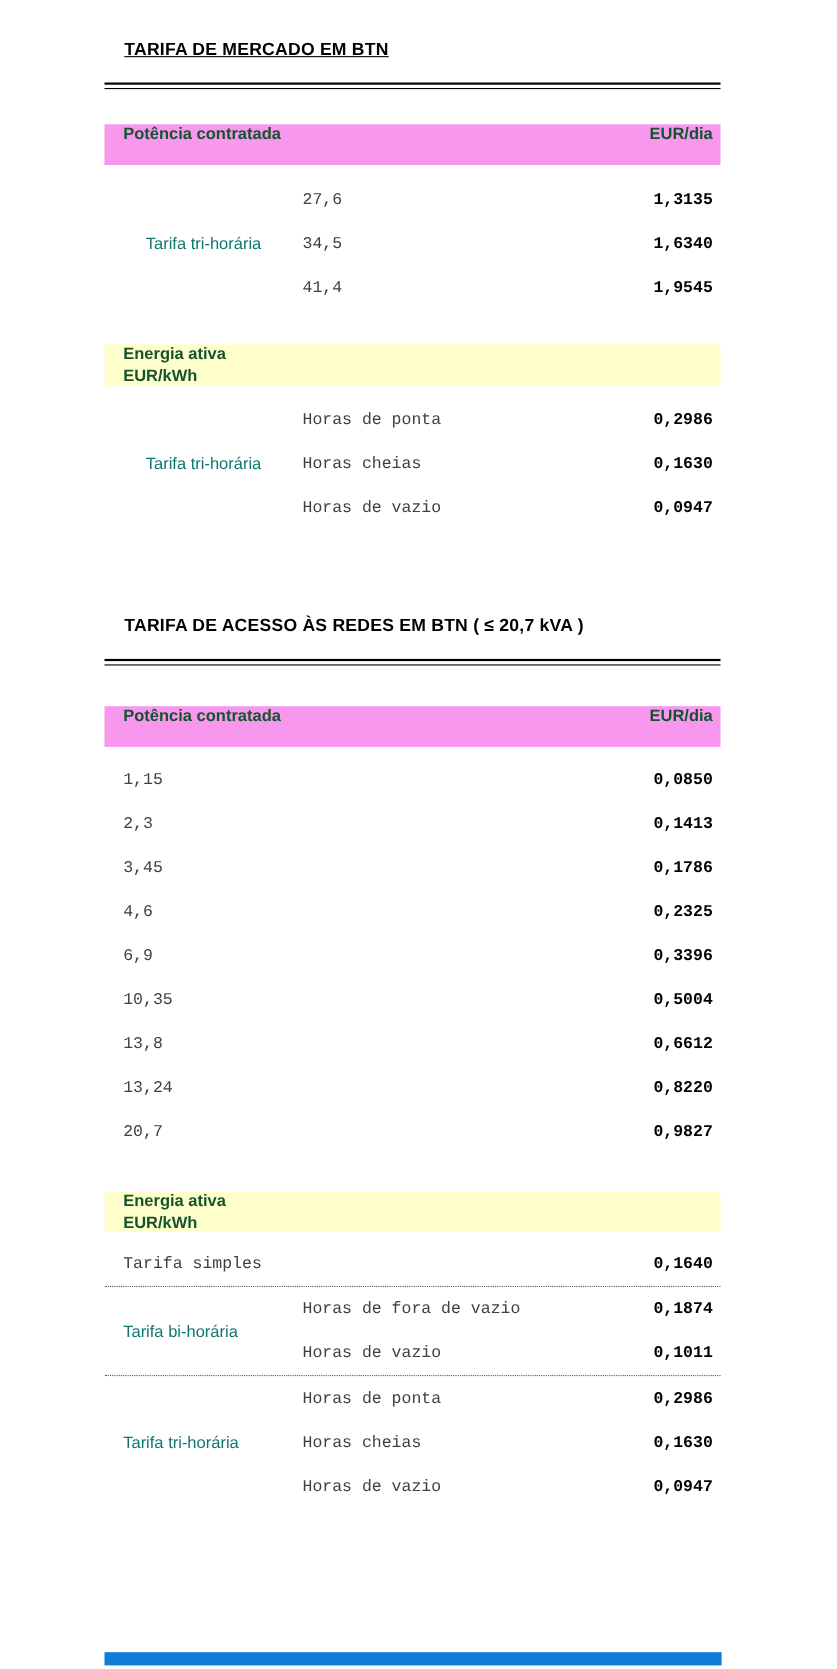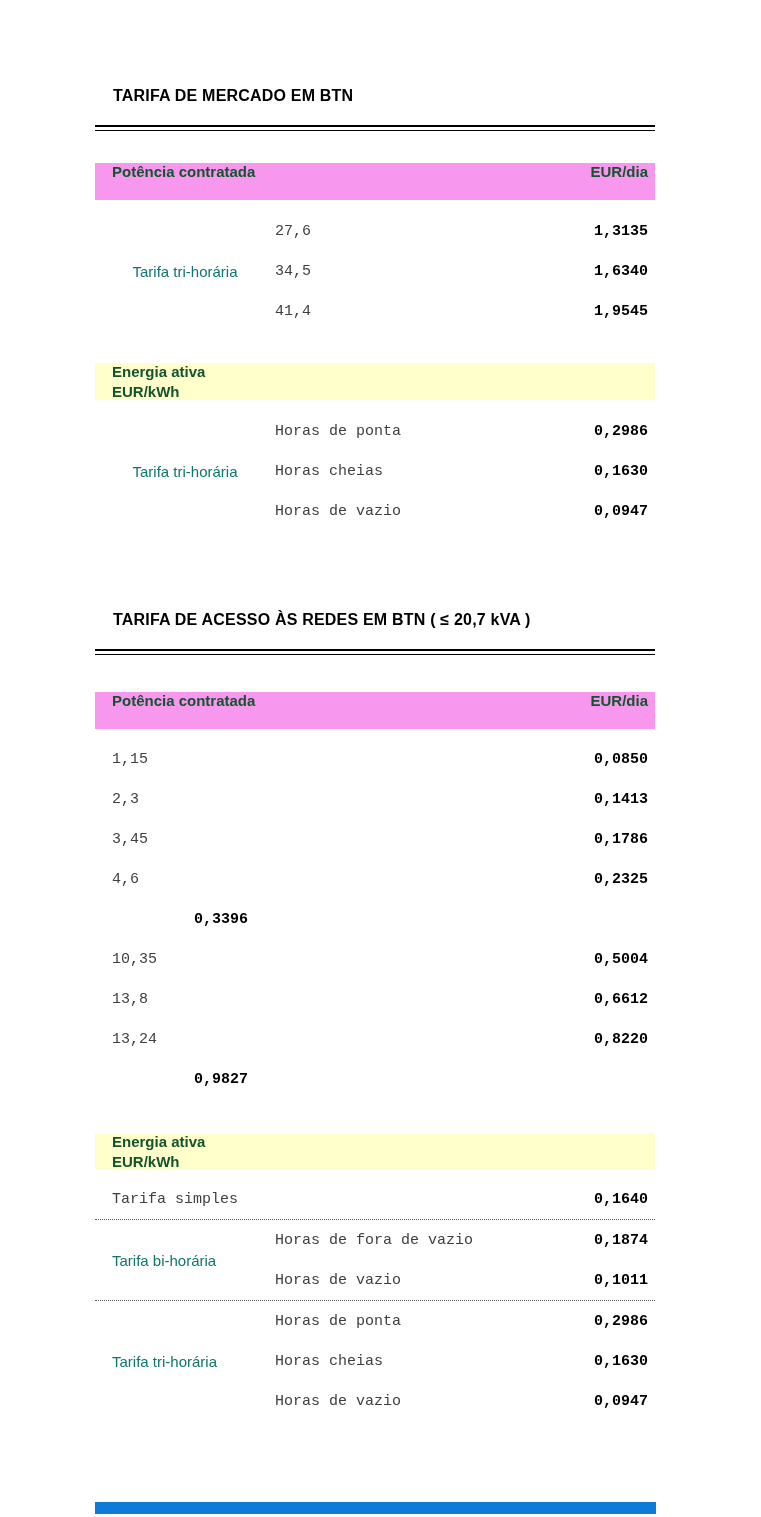--- a/index.html
+++ b/index.html
@@ -12,21 +12,21 @@
     overflow:hidden;
   }
   .content{position:absolute;left:95px;top:0;width:560px;}
   .doc-title{
     margin:0;
     font-size:16px;line-height:20px;
     font-weight:bold;color:#000;
     padding-left:18px;
     letter-spacing:.2px;
   }
-  .title-1{margin-top:86px;}
+  .title-1{margin-top:36px;text-decoration:underline;}
   .title-2{margin-top:79px;}
   .rule-double{
     margin-top:19px;
     height:3px;
     border-top:2px solid #000;
     border-bottom:1px solid #000;
   }
   .band{
     height:37px;
     display:flex;align-items:flex-start;justify-content:space-between;
@@ -141,35 +141,37 @@
       </div>
       <div class="row">
         <span class="c1">3,45</span>
         <span class="val">0,1786</span>
       </div>
       <div class="row">
         <span class="c1">4,6</span>
         <span class="val">0,2325</span>
       </div>
       <div class="row">
+        <span class="c1">6,9</span>
         <span class="val">0,3396</span>
       </div>
       <div class="row">
         <span class="c1">10,35</span>
         <span class="val">0,5004</span>
       </div>
       <div class="row">
         <span class="c1">13,8</span>
         <span class="val">0,6612</span>
       </div>
       <div class="row">
         <span class="c1">13,24</span>
         <span class="val">0,8220</span>
       </div>
       <div class="row">
+        <span class="c1">20,7</span>
         <span class="val">0,9827</span>
       </div>
     </div>
 
     <div class="band yellow second" style="background: rgb(255, 255, 204);">
       <span>Energia ativa</span>
       <span>EUR/kWh</span>
     </div>
 
     <div class="energia2-block">

